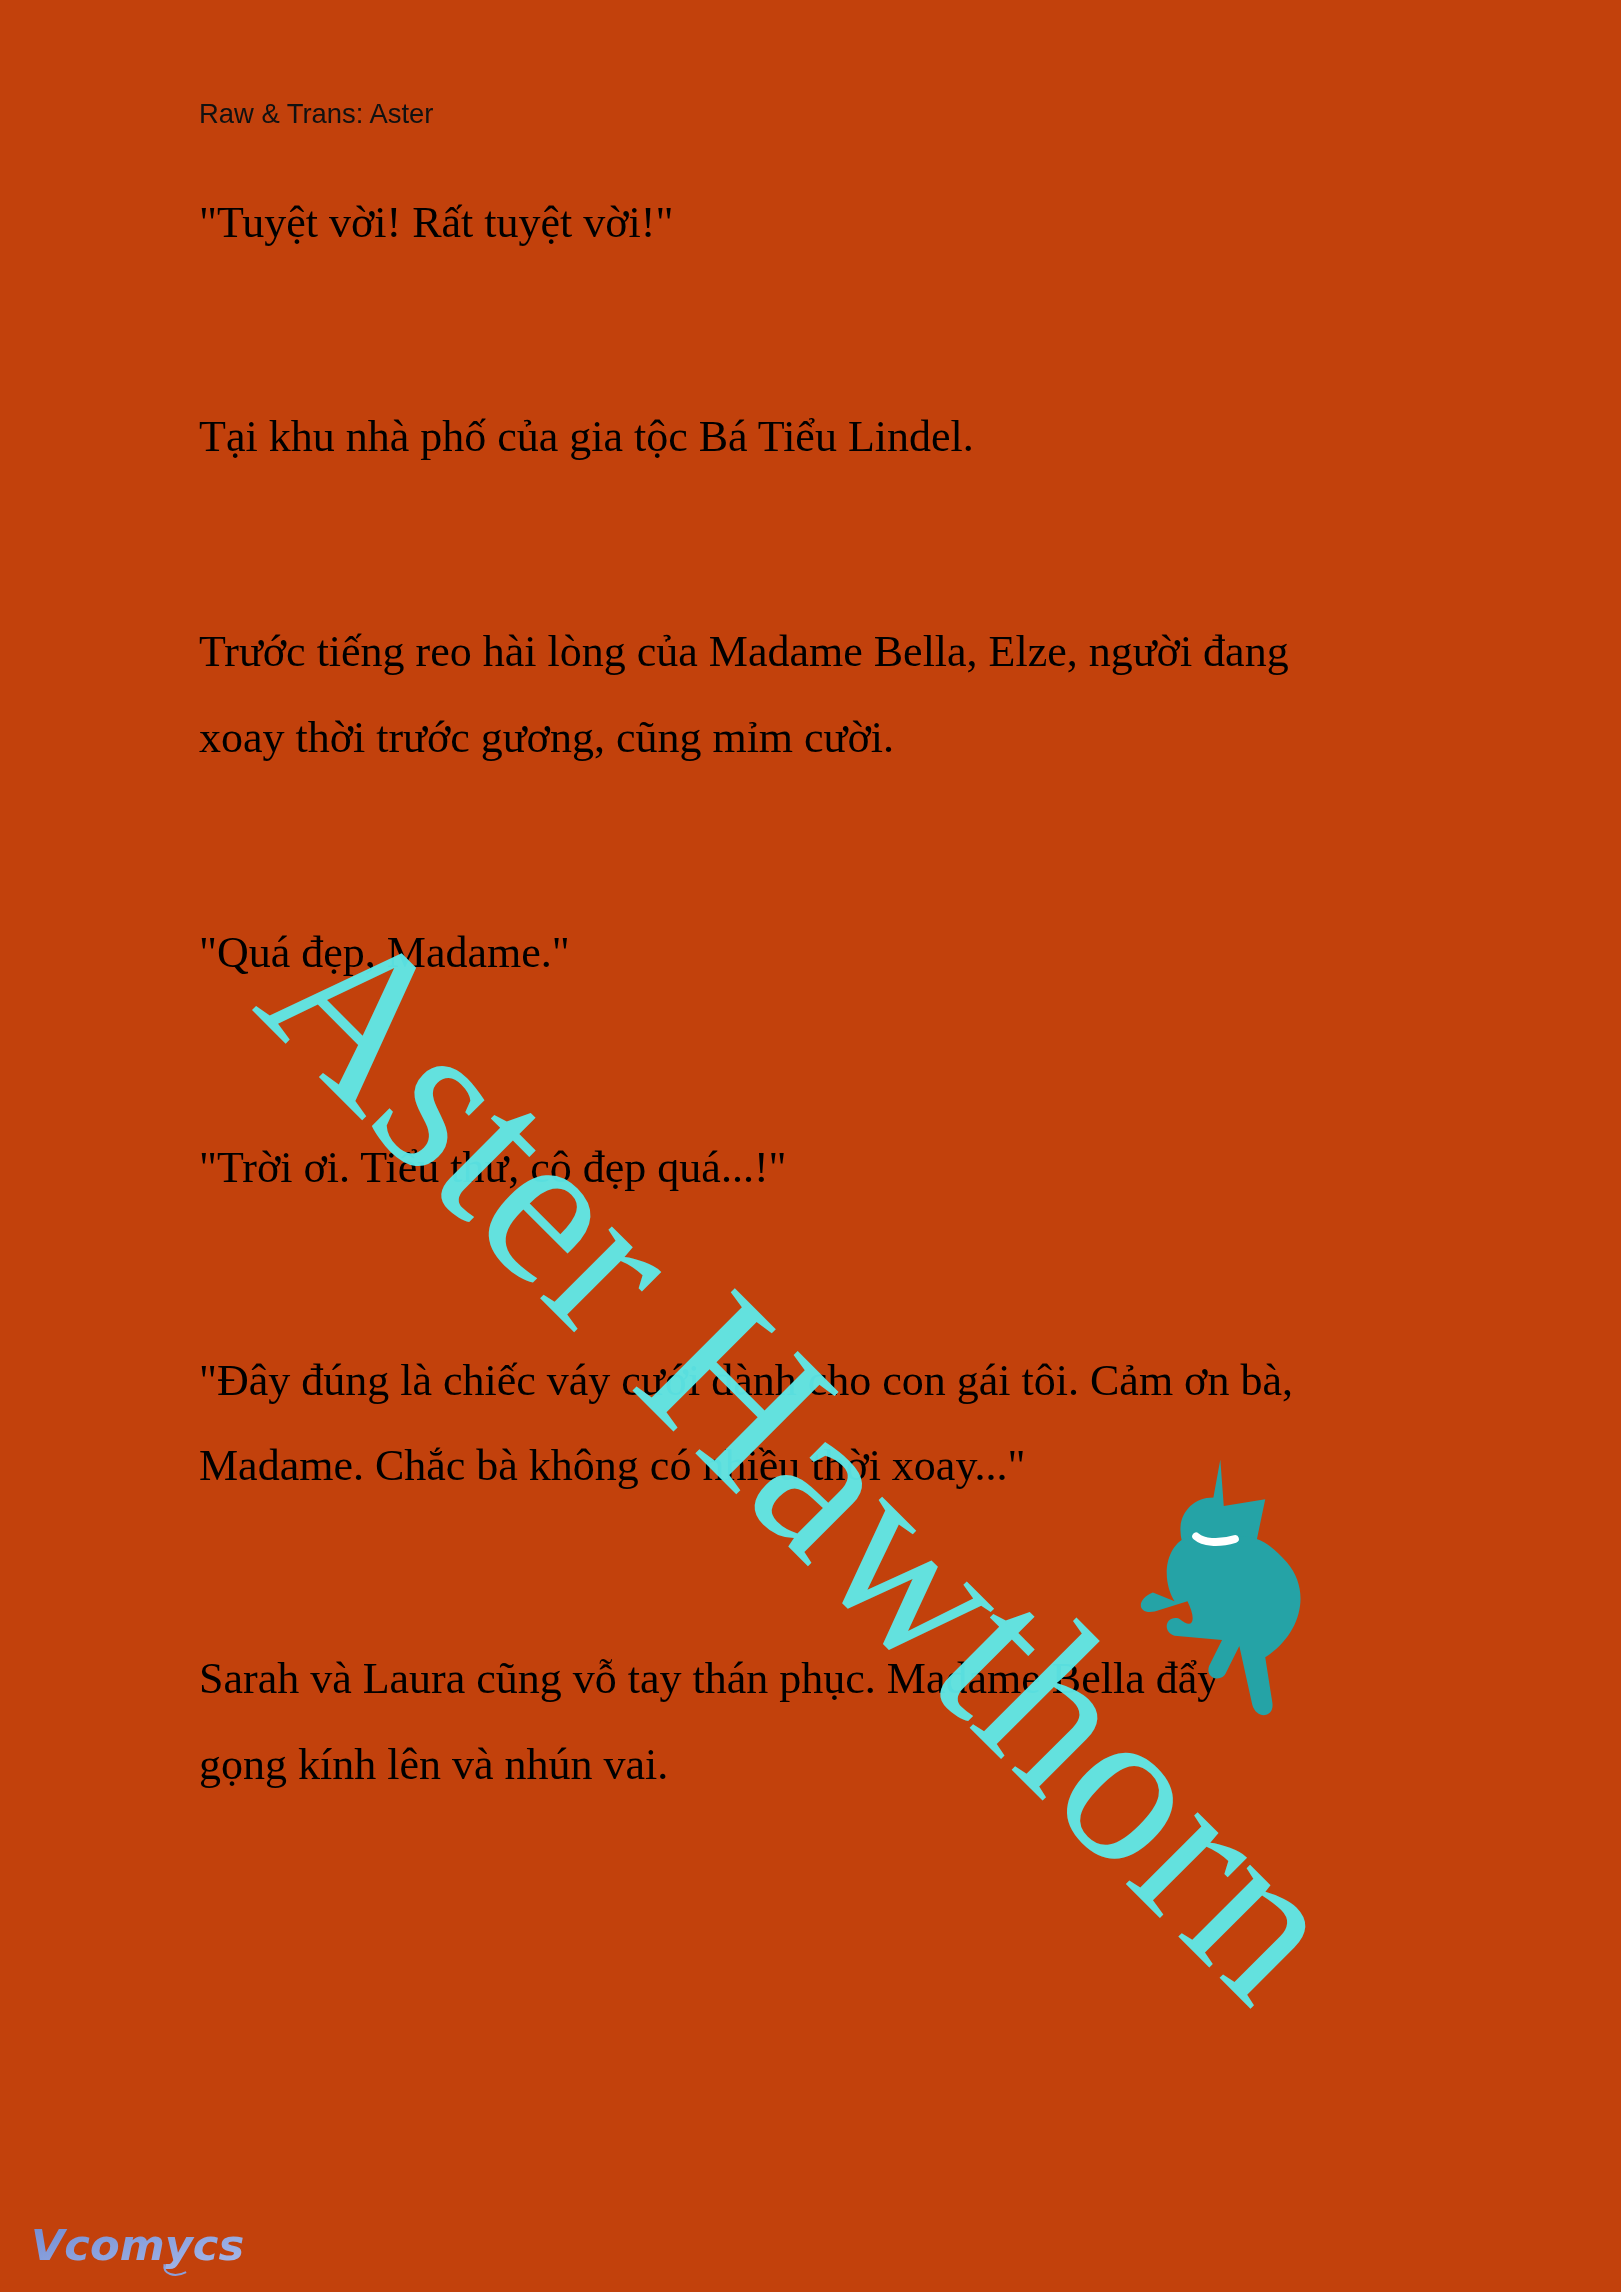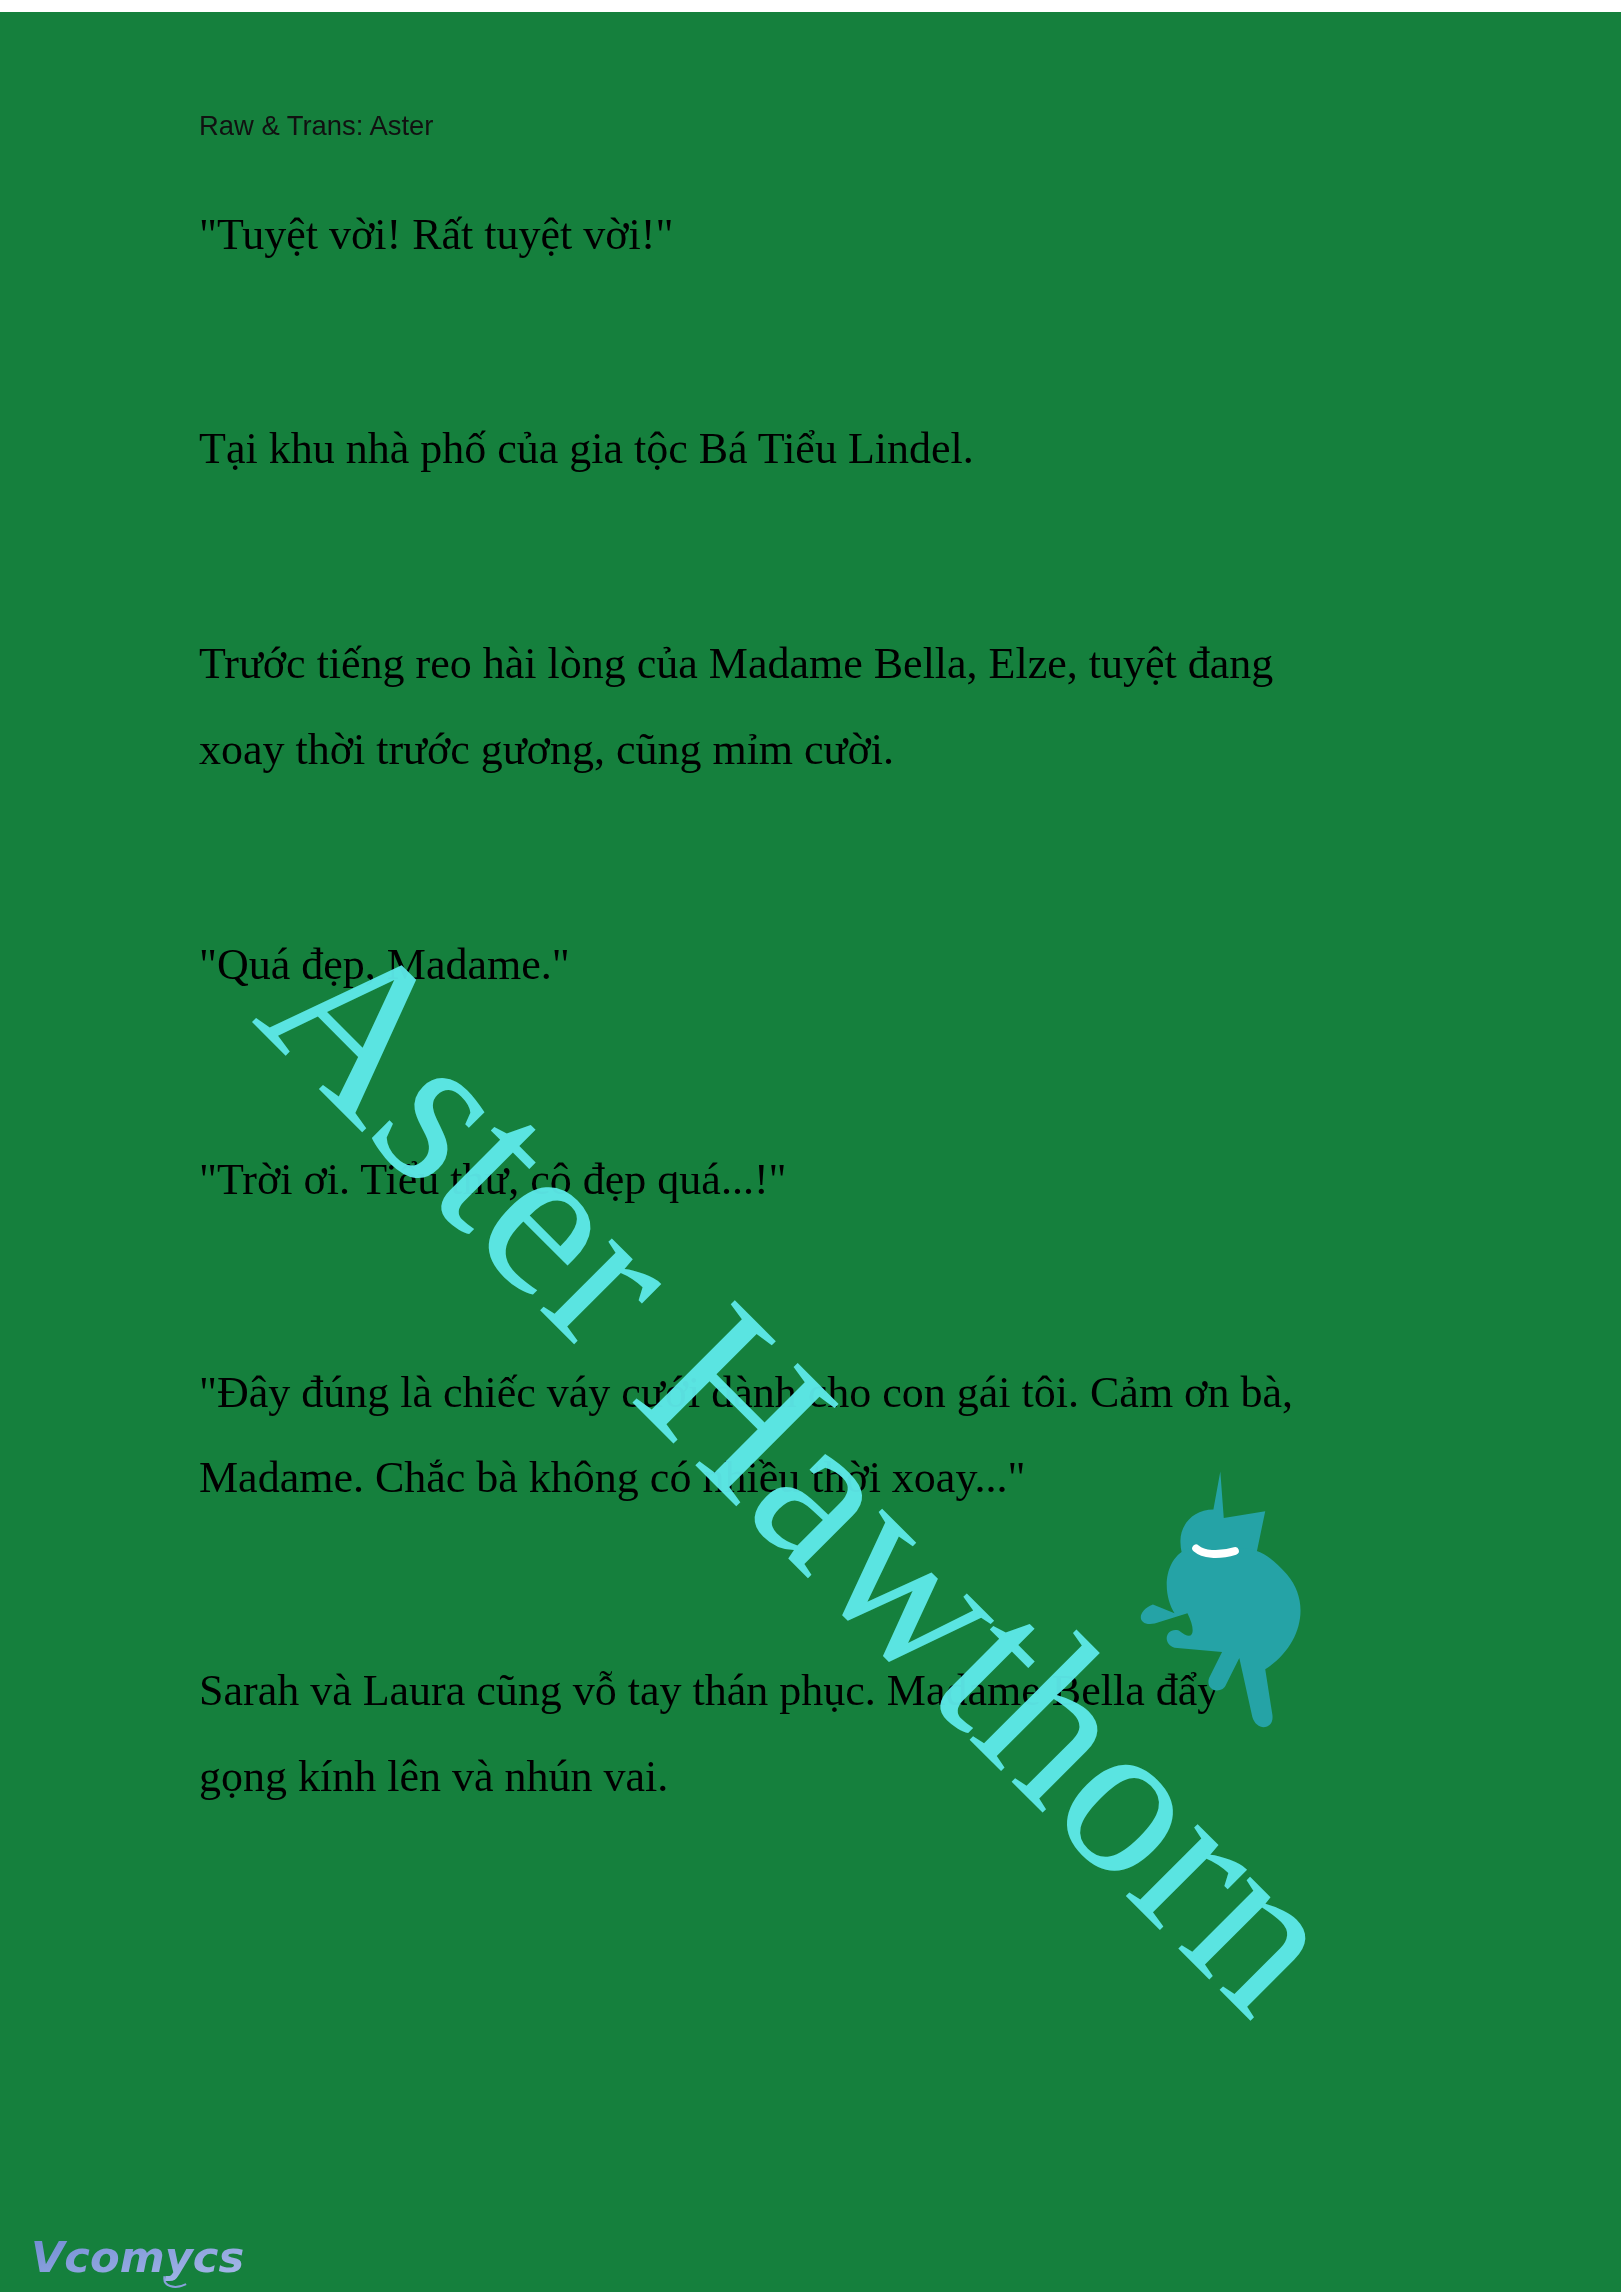--- a/index.html
+++ b/index.html
@@ -1,33 +1,33 @@
 <!DOCTYPE html>
 <html><head>
 <meta charset="utf-8">
 <style>
   html, body { margin:0; padding:0; background:#ffffff; }
   body { width:1621px; height:2293px; position:relative; overflow:hidden; }
-  .page { position:absolute; inset:0; background:#15803d;margin-top:12px; }
+  .page { position:absolute; inset:0; background:#c2410c; }
   .credit { position:absolute; left:199px; top:98px; font-family:"Liberation Sans", sans-serif; font-size:27.4px; color:#111; white-space:nowrap; }
   .line { position:absolute; left:199px; font-family:"Liberation Serif", serif; font-size:44px; color:#000; white-space:nowrap; line-height:1; }
   .watermark { position:absolute; left:225px; top:1034px; font-family:"Liberation Serif", serif; font-size:221px; color:#5eeaea; white-space:nowrap; transform-origin:0 0; transform:rotate(45deg) translateY(-100%); line-height:1; opacity:0.95; }
   .cat { position:absolute; left:1127px; top:1431px; width:216px; height:323px; }
   .logo { position:absolute; left:27.4px; top:2213px; width:221px; height:69px; }
 </style>
 </head>
 <body>
 
 <div class="page">
 
   <div class="credit">Raw &amp; Trans: Aster</div>
 
   <div class="line" style="top:201px">"Tuyệt vời! Rất tuyệt vời!"</div>
   <div class="line" style="top:415px">Tại khu nhà phố của gia tộc Bá Tiểu Lindel.</div>
-  <div class="line" style="top:630px">Trước tiếng reo hài lòng của Madame Bella, Elze, tuyệt đang</div>
+  <div class="line" style="top:630px">Trước tiếng reo hài lòng của Madame Bella, Elze, người đang</div>
   <div class="line" style="top:716px">xoay thời trước gương, cũng mỉm cười.</div>
   <div class="line" style="top:931px">"Quá đẹp, Madame."</div>
   <div class="line" style="top:1146px">"Trời ơi. Tiểu thư, cô đẹp quá...!"</div>
   <div class="line" style="top:1359px">"Đây đúng là chiếc váy cưới dành cho con gái tôi. Cảm ơn bà,</div>
   <div class="line" style="top:1444px">Madame. Chắc bà không có nhiều thời xoay..."</div>
   <div class="line" style="top:1743px">gọng kính lên và nhún vai.</div>
   <div class="line" style="top:1657px">Sarah và Laura cũng vỗ tay thán phục. Madame Bella đẩy</div>
 
   <div class="watermark">Aster Hawthorn</div>
 

